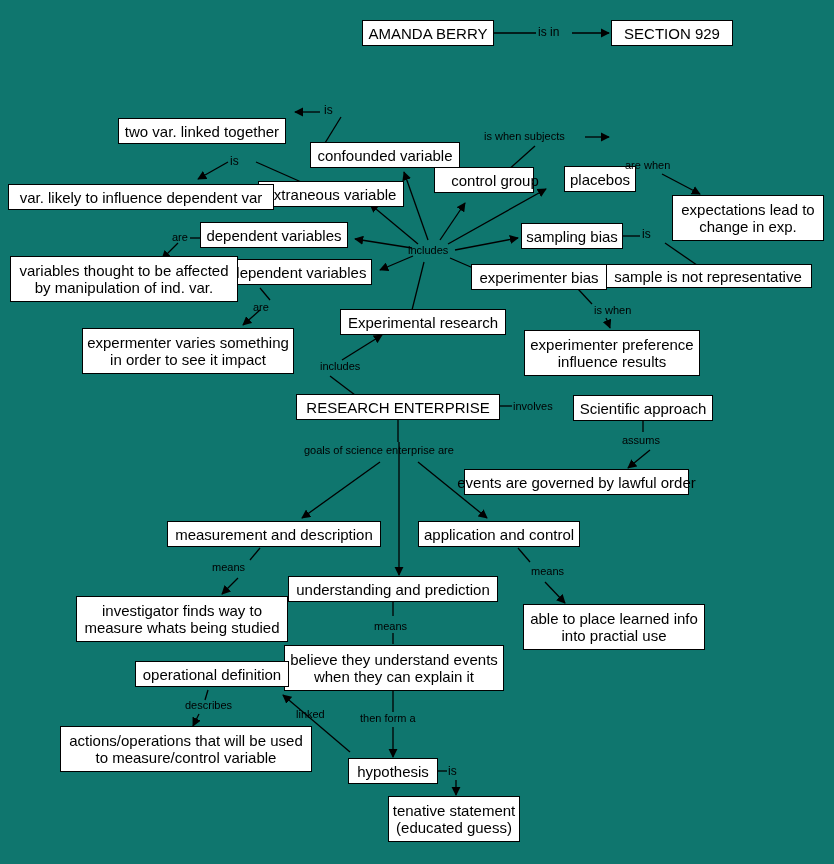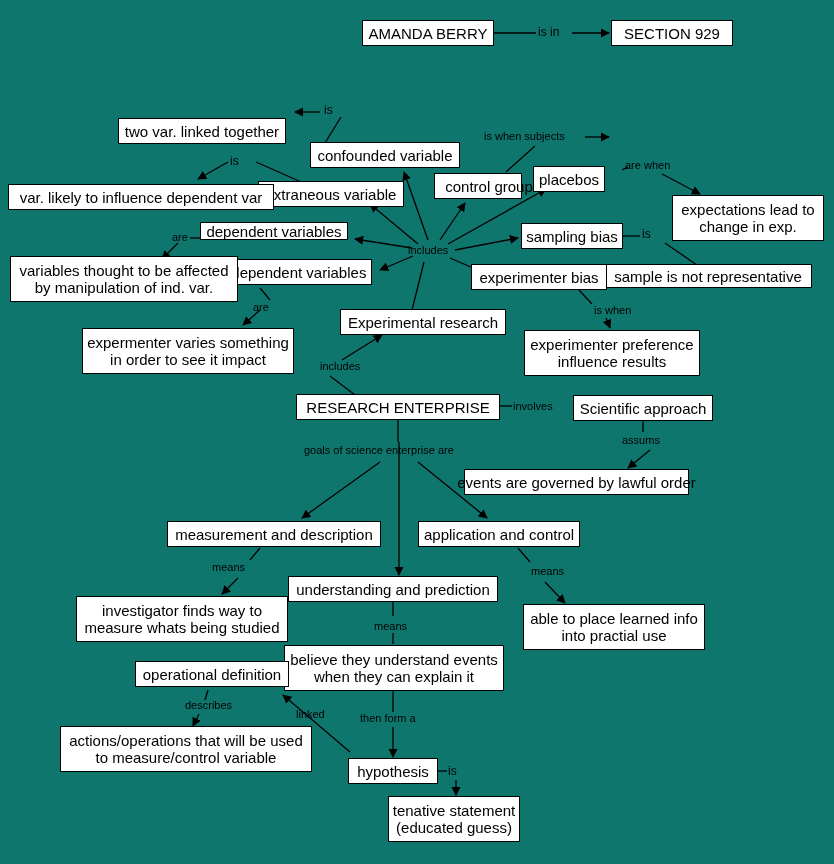--- a/index.html
+++ b/index.html
@@ -151,32 +151,32 @@
 
   <div class="node" style="left:362px; top:20px; width:132px; height:26px;">AMANDA BERRY</div>
 
   <div class="node" style="left:611px; top:20px; width:122px; height:26px;">SECTION 929</div>
 
   <div class="node" style="left:118px; top:118px; width:168px; height:26px;">two var. linked together</div>
 
   <div class="node" style="left:310px; top:142px; width:150px; height:26px;">confounded variable</div>
 
 
-  <div class="node" style="left:434px; top:173px; width:88px; height:26px;padding-left:27px;">control group</div>
-
-  <div class="node" style="left:533px; top:166px; width:72px; height:26px;">placebos</div>
+  <div class="node" style="left:434px; top:167px; width:100px; height:26px;padding-left:27px;">control group</div>
+
+  <div class="node" style="left:564px; top:166px; width:72px; height:26px;">placebos</div>
 
   <div class="node" style="left:672px; top:195px; width:152px; height:46px;">expectations lead to
 change in exp.</div>
 
   <div class="node front" style="left:8px; top:184px; width:266px; height:26px;">var. likely to influence dependent var</div>
 
   <div class="node behind" style="left:258px; top:181px; width:146px; height:26px;">extraneous variable</div>
 
-  <div class="node" style="left:200px; top:222px; width:148px; height:18px;">dependent variables</div>
+  <div class="node" style="left:200px; top:222px; width:148px; height:26px;">dependent variables</div>
 
   <div class="node" style="left:521px; top:223px; width:102px; height:26px;">sampling bias</div>
 
   <div class="node front" style="left:10px; top:256px; width:228px; height:46px;">variables thought to be affected
 by manipulation of ind. var.</div>
 
   <div class="node behind" style="left:214px; top:259px; width:158px; height:26px;">independent variables</div>
 
   <div class="node front" style="left:471px; top:264px; width:136px; height:26px;">experimenter bias</div>
 

